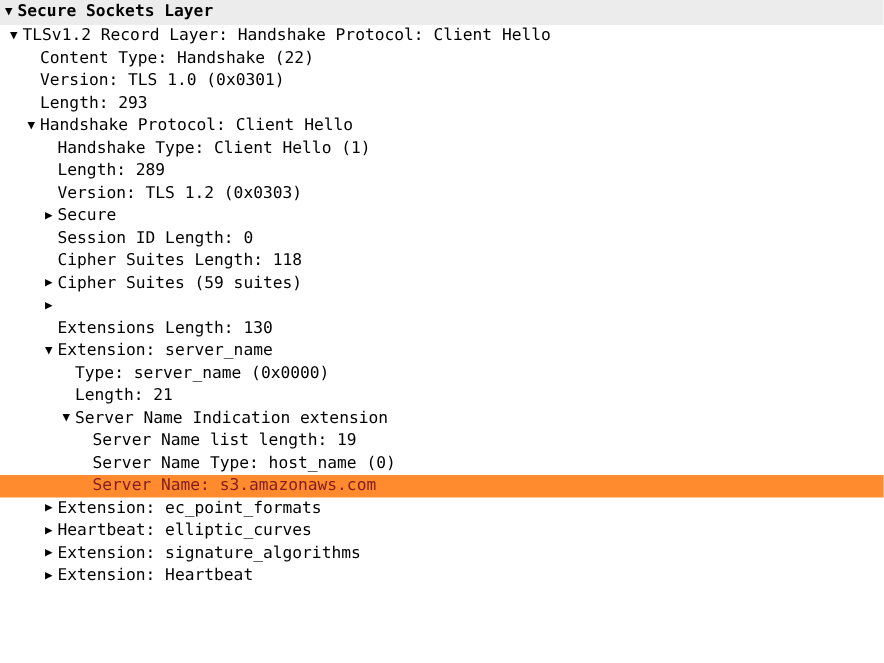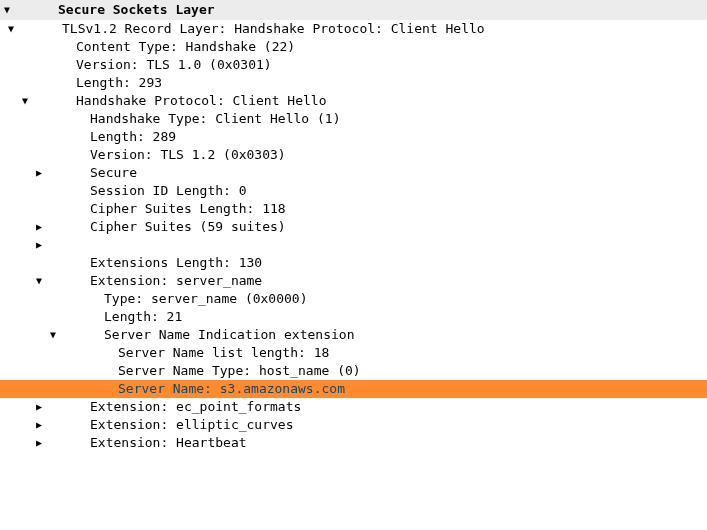--- a/index.html
+++ b/index.html
@@ -28,26 +28,26 @@
     display: inline-block;
     text-align: center;
     font-size: 10px;
     user-select: none;
     color: #000;
     flex-shrink: 0;
   }
   .arrow.open::before { content: "▼"; }
   .arrow.closed::before { content: "▶"; }
   .indent { display: inline-block; flex-shrink: 0; }
-  .txt { padding-left: 2px; margin-left: 44px; }
+  .txt { padding-left: 2px; }
   .selected {
     background: #ff8b2e;
     color: #fff;
   }
-  .selected .txt { color: #0c4a6e; text-align: center; }
+  .selected .txt { color: #7f1d1d; text-align: center; }
 </style>
 </head>
 <body>
 
 <div class="header row">
   <span class="arrow open"></span>
   <span class="txt">Secure Sockets Layer</span>
 </div>
 
 <div id="tree">
@@ -136,40 +136,45 @@
       <span class="txt">Length: 21</span>
     </div>
     <div class="row">
       <span class="indent" style="width: 48px;"></span>
       <span class="arrow open"></span>
       <span class="txt">Server Name Indication extension</span>
     </div>
     <div class="row">
       <span class="indent" style="width: 62px;"></span>
       <span class="arrow"></span>
-      <span class="txt">Server Name list length: 18</span>
+      <span class="txt">Server Name list length: 19</span>
     </div>
     <div class="row">
       <span class="indent" style="width: 62px;"></span>
       <span class="arrow"></span>
       <span class="txt">Server Name Type: host_name (0)</span>
     </div>
     <div class="row selected">
       <span class="indent" style="width: 62px;"></span>
       <span class="arrow"></span>
       <span class="txt">Server Name: s3.amazonaws.com</span>
     </div>
     <div class="row">
       <span class="indent" style="width: 34px;"></span>
       <span class="arrow closed"></span>
       <span class="txt">Extension: ec_point_formats</span>
     </div>
     <div class="row">
       <span class="indent" style="width: 34px;"></span>
       <span class="arrow closed"></span>
-      <span class="txt">Extension: elliptic_curves</span>
+      <span class="txt">Heartbeat: elliptic_curves</span>
+    </div>
+    <div class="row">
+      <span class="indent" style="width: 34px;"></span>
+      <span class="arrow closed"></span>
+      <span class="txt">Extension: signature_algorithms</span>
     </div>
     <div class="row">
       <span class="indent" style="width: 34px;"></span>
       <span class="arrow closed"></span>
       <span class="txt">Extension: Heartbeat</span>
     </div>
   </div>
 
 </body></html>

